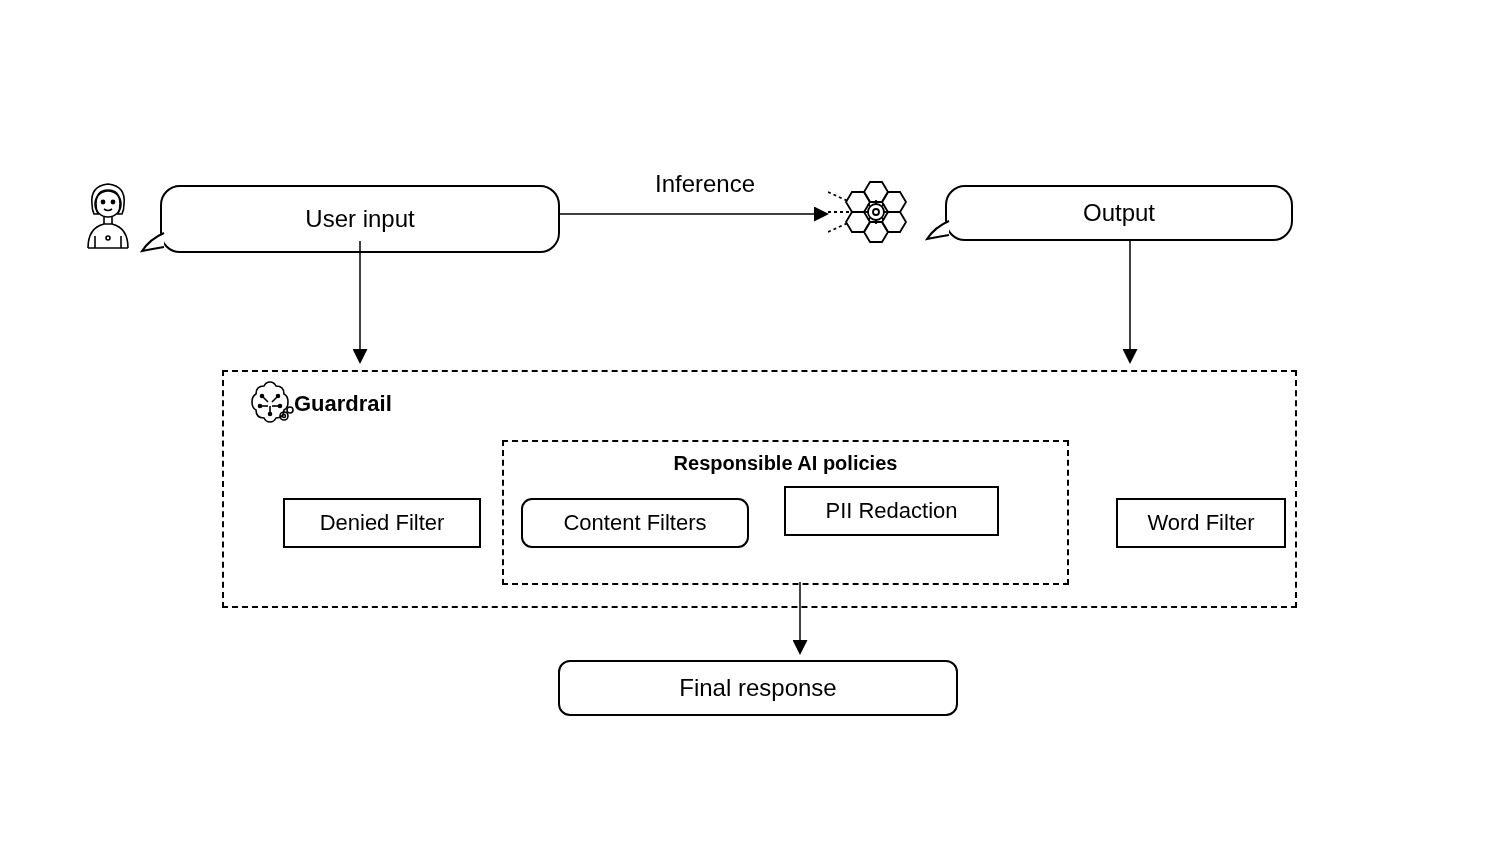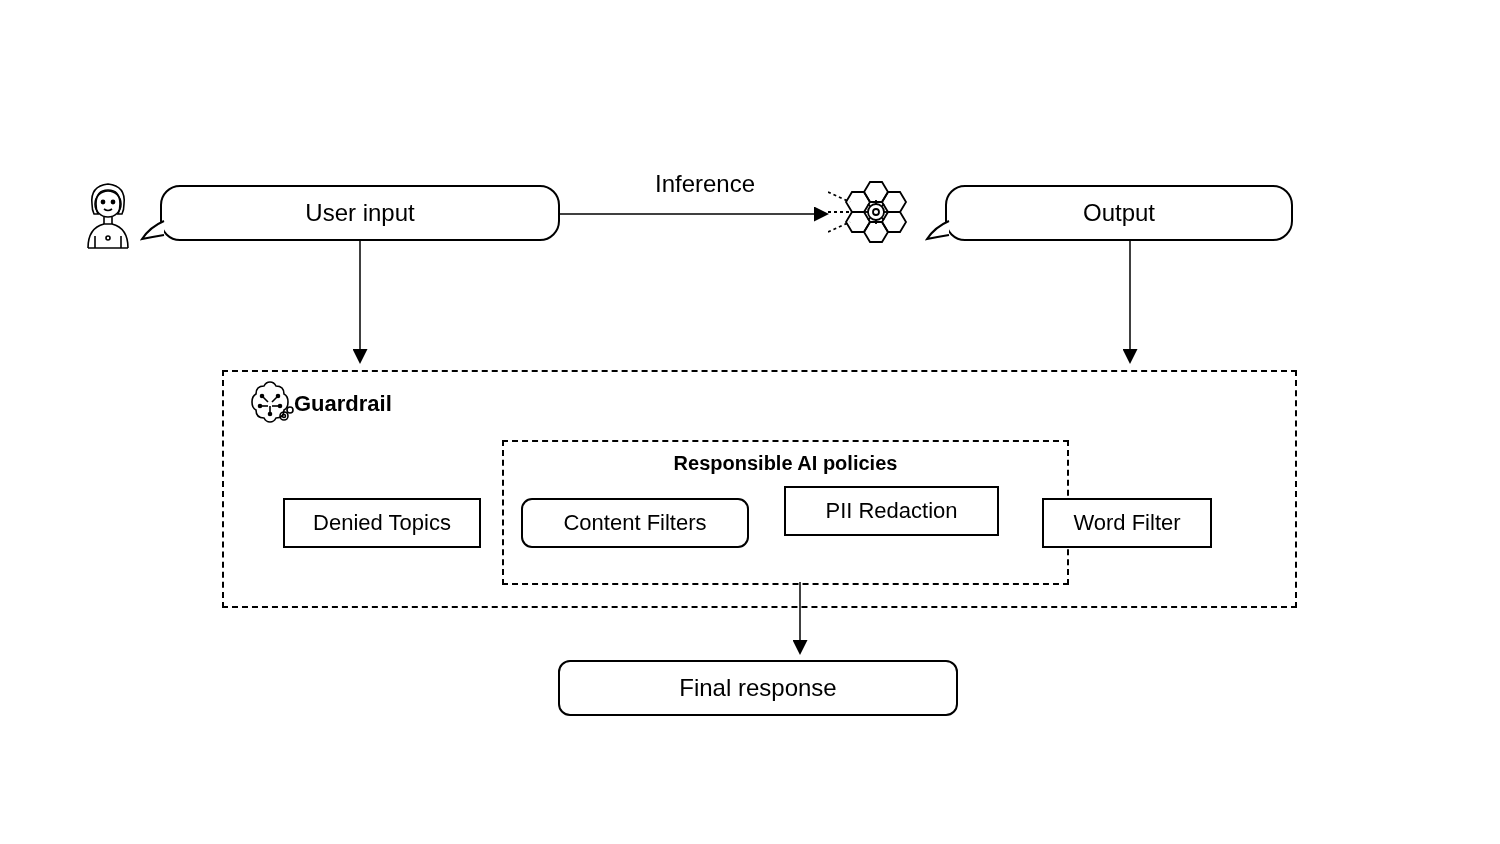--- a/index.html
+++ b/index.html
@@ -27,21 +27,21 @@
       display: flex;
       align-items: center;
       justify-content: center;
       font-size: 24px;
       font-weight: 400;
     }
     .user-input-bubble {
       left: 160px;
       top: 185px;
       width: 400px;
-      height: 56px;
+      height: 68px;
     }
     .output-bubble {
       left: 945px;
       top: 185px;
       width: 348px;
       height: 56px;
     }
     .inference-label {
       position: absolute;
       left: 655px;
@@ -106,21 +106,21 @@
       height: 50px;
       border-radius: 11px;
     }
     .pii-redaction {
       left: 560px;
       top: 114px;
       width: 215px;
       height: 50px;
     }
     .word-filter {
-      left: 818px;
+      left: 892px;
       top: 126px;
       width: 170px;
       height: 50px;
     }
     .final-response {
       position: absolute;
       left: 558px;
       top: 660px;
       width: 400px;
       height: 56px;
@@ -273,21 +273,21 @@
         <circle cx="44" cy="30" r="3"></circle>
       </svg>
       <span class="guardrail-title">Guardrail</span>
     </div>
 
     <div class="policies-container">
       <div class="policies-title">Responsible AI policies</div>
     </div>
 
     <div class="filter-box denied-topics">
-      <span>Denied Topics</span>
+      <span>Denied Filter</span>
     </div>
     <div class="filter-box content-filters">
       <span>Content Filters</span>
     </div>
     <div class="filter-box pii-redaction">
       <span>PII Redaction</span>
     </div>
     <div class="filter-box word-filter">
       <span>Word Filter</span>
     </div>

